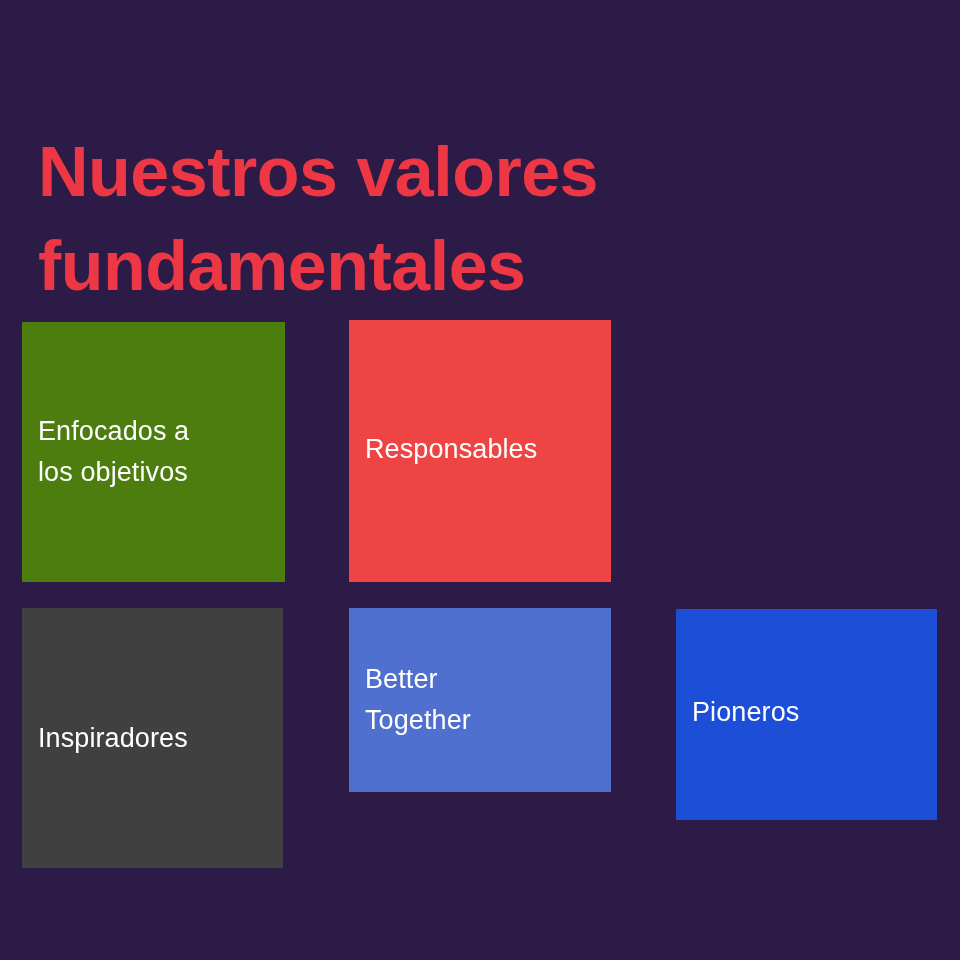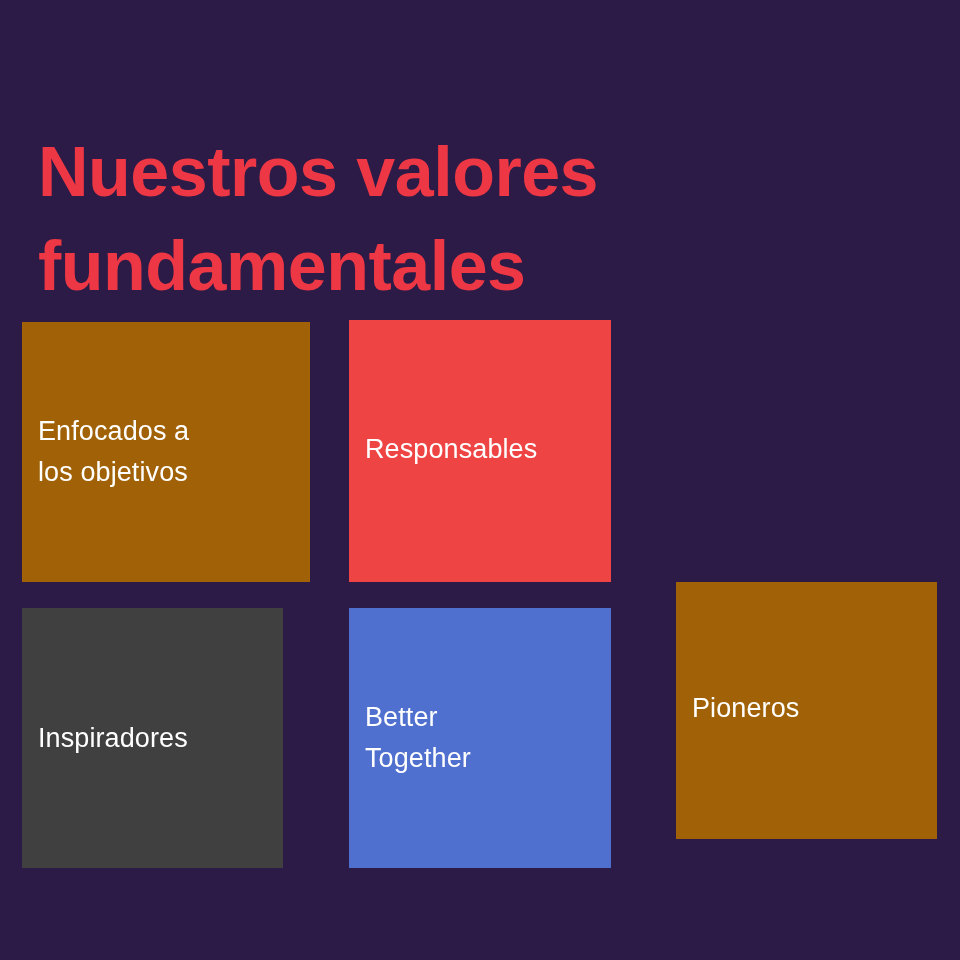--- a/index.html
+++ b/index.html
@@ -51,52 +51,52 @@
     line-height: 41px;
     font-weight: 400;
     letter-spacing: 0.1px;
     white-space: pre-line;
   }
 
   
   #card-enfocados {
     left: 22px;
     top: 322px;
-    width: 288px;
+    width: 263px;
     height: 260px;
-    background: #a16207;
+    background: #4d7c0f;
   }
   #card-responsables {
     left: 349px;
     top: 320px;
     width: 262px;
     height: 262px;
     background: #ef4444;
   }
   
   #card-inspiradores {
     left: 22px;
     top: 608px;
     width: 261px;
     height: 260px;
     background: #404040;
   }
   #card-better-together {
     left: 349px;
     top: 608px;
     width: 262px;
-    height: 260px;
+    height: 184px;
     background: #5070cf;
   }
   #card-pioneros {
     left: 676px;
-    top: 582px;
+    top: 609px;
     width: 261px;
-    height: 257px;
-    background: #a16207;
+    height: 211px;
+    background: #1d4ed8;
   }
   #card-responsables .card-label,
   #card-pioneros .card-label { transform: translateY(-2px); }
 </style>
 </head>
 <body>
 
 <div id="slide">
 
   <h1 id="title">Nuestros valores

